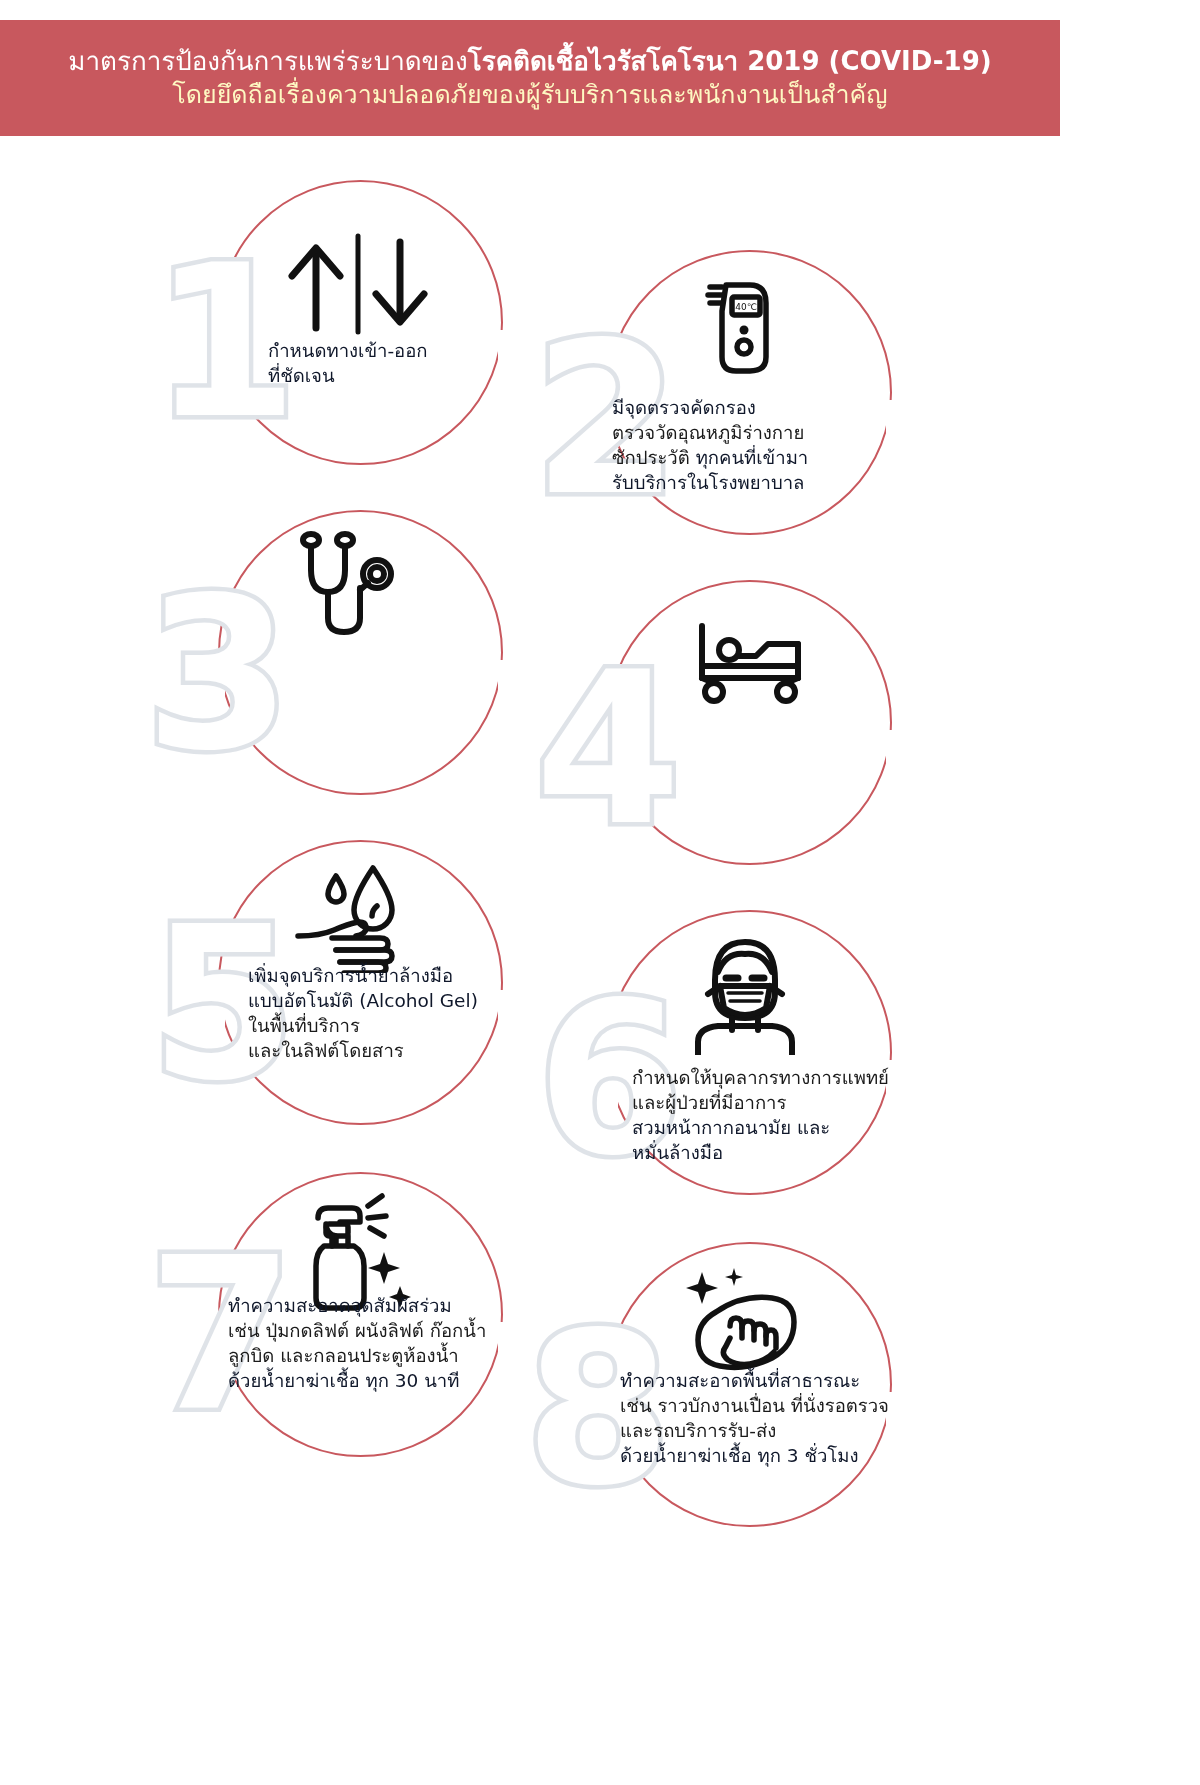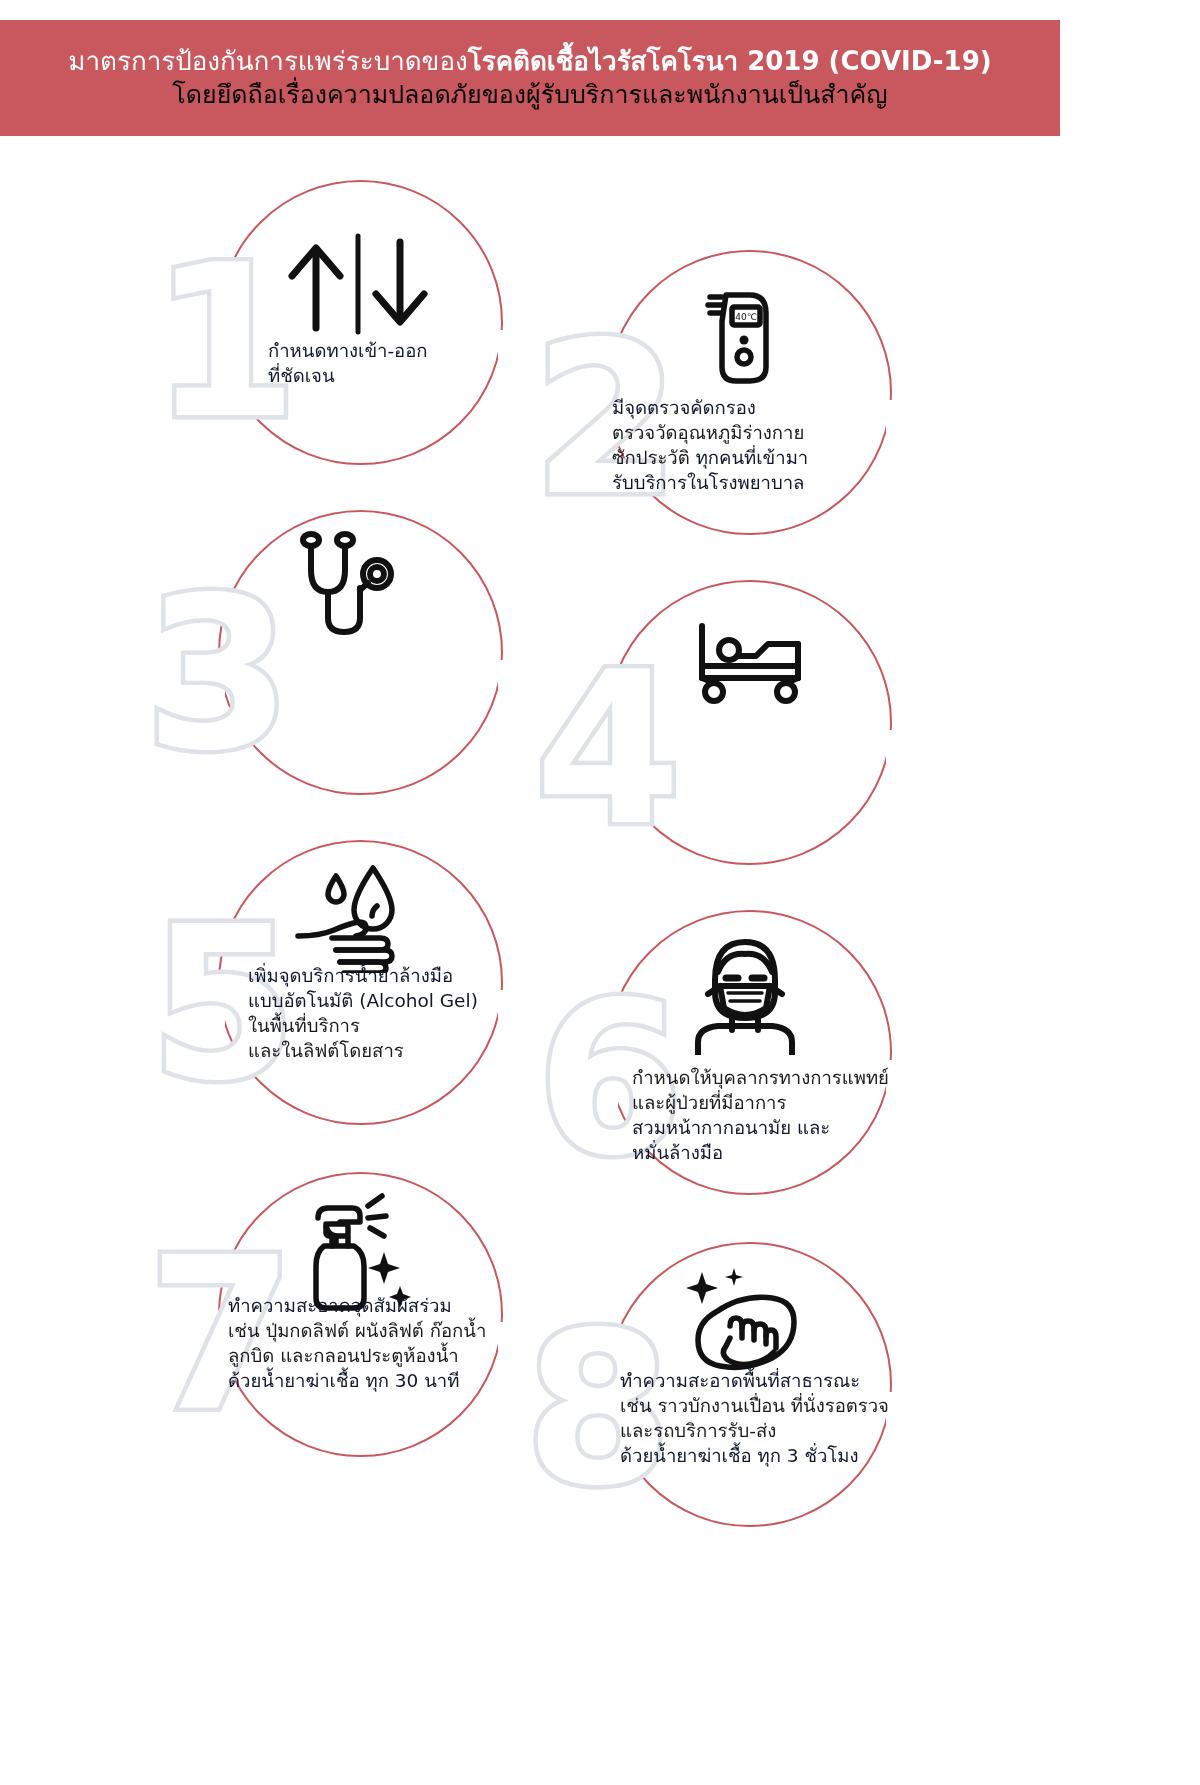--- a/index.html
+++ b/index.html
@@ -41,21 +41,21 @@
   .header-line1 {
     color: #ffffff;
     font-size: 26px;
     line-height: 34px;
     letter-spacing: 0px;
     white-space: nowrap;
     text-align: center;
   }
   .header-line1 .bold { font-weight: 700; }
   .header-line2 {
-    color: #000000;
+    color: #fef9c3;
     font-size: 25px;
     line-height: 34px;
     white-space: nowrap;
     text-align: right;
   }
 
   
   .circle {
     position: absolute;
     border: 2.5px solid #c8585e;
@@ -160,21 +160,21 @@
       <g fill="none" stroke="#111111" stroke-width="7" stroke-linecap="round" stroke-linejoin="round">
         <path d="M38 100 L38 22"></path>
         <path d="M14 48 L38 20 L62 48"></path>
         <path d="M122 14 L122 92"></path>
         <path d="M98 66 L122 94 L146 66"></path>
         <path d="M80 8 L80 104" stroke-width="5"></path>
       </g>
     </svg>
   </div>
 
-  <div class="icon" style="left:688px; top:285px;">
+  <div class="icon" style="left:688px; top:275px;">
     <svg width="110" height="110" viewBox="0 0 110 110">
       <g fill="none" stroke="#111111" stroke-width="5.5" stroke-linecap="round" stroke-linejoin="round">
         <path d="M38 10 L62 10 Q78 10 78 28 L78 82 Q78 96 62 96 L48 96 Q34 96 34 82 L34 36 L38 10 Z"></path>
         <path d="M22 12 L34 12 M20 20 L34 20 M22 28 L34 28"></path>
         <rect x="44" y="22" width="28" height="18" rx="2"></rect>
         <circle cx="56" cy="55" r="4.5" fill="#111111" stroke="none"></circle>
         <circle cx="56" cy="72" r="7"></circle>
       </g>
       <text x="58" y="35" font-size="9" font-family="DejaVu Sans, sans-serif" fill="#111111" text-anchor="middle">40℃</text>
     </svg>

